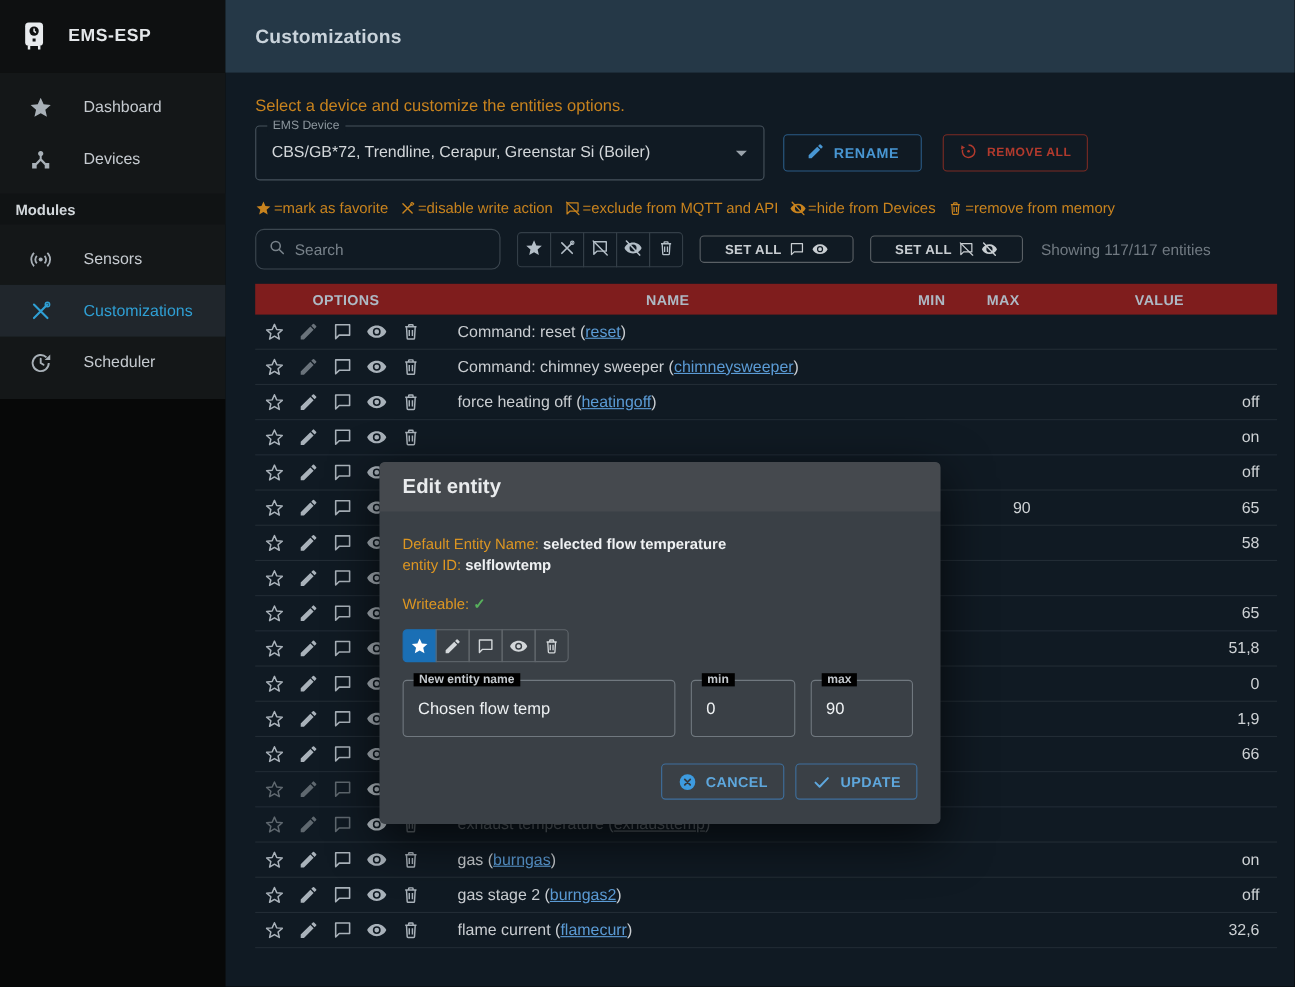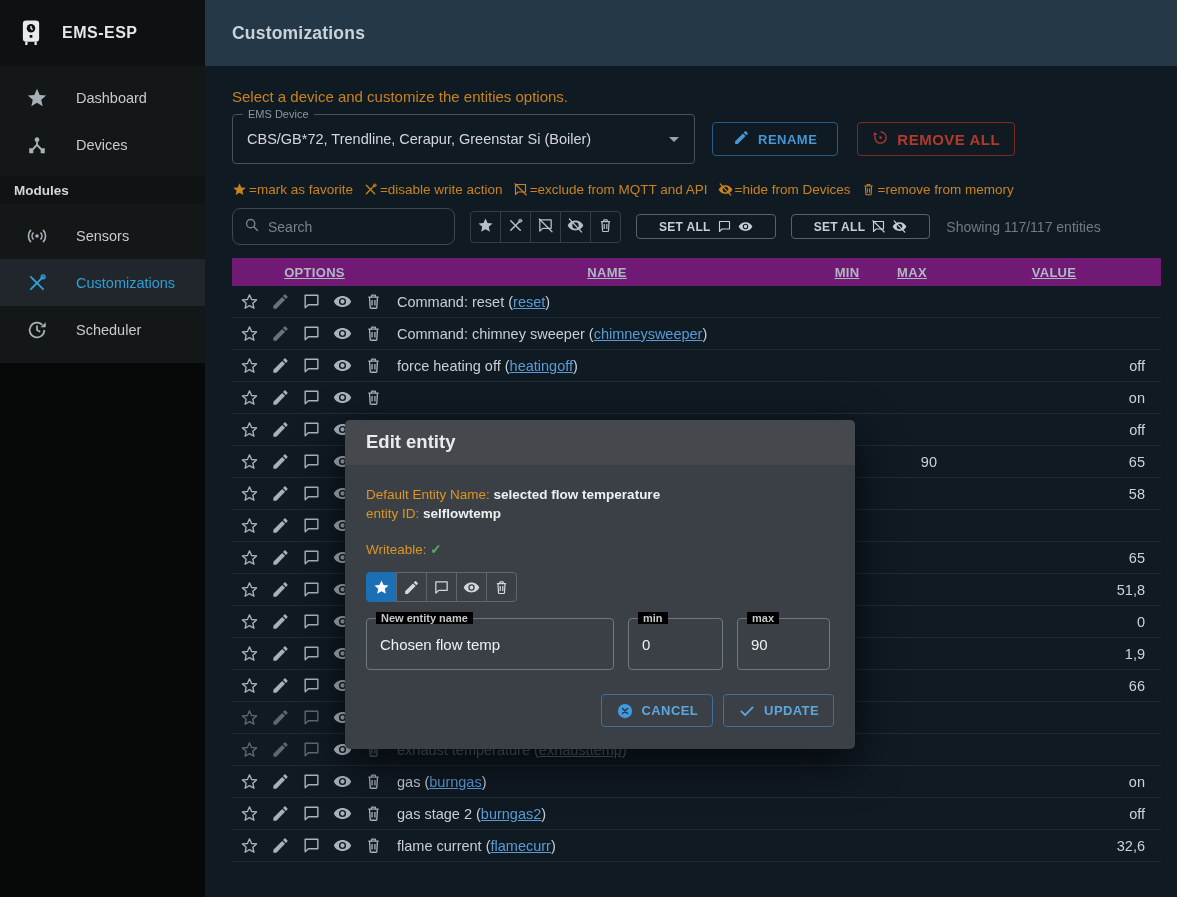--- a/index.html
+++ b/index.html
@@ -33,21 +33,21 @@
   .controls-row { display:flex; align-items:center; margin-bottom:18px; }
   .select-field { position:relative; width:463px; height:50px; border:1px solid #46525c; border-radius:4px; display:flex; align-items:center; padding:0 40px 0 14px; cursor:pointer; }
   .select-label { position:absolute; top:-7px; left:10px; background:#101a23; padding:0 5px; font-size:11px; color:#8d979e; }
   .select-value { font-size:14.5px; color:#d3d7da; white-space:nowrap; overflow:hidden; }
   .select-caret { position:absolute; right:8px; top:50%; transform:translateY(-50%); width:24px; height:24px; color:#9aa3ab; }
   .select-caret svg { width:24px; height:24px; }
 
   .btn { display:inline-flex; align-items:center; justify-content:center; gap:8px; border-radius:4px; background:transparent; cursor:pointer; font-family:inherit; }
   .btn svg { width:17px; height:17px; }
   .btn-rename { margin-left:17px; height:34px; padding:0 20px; border:1px solid #2a5b86; color:#4896d2; font-size:13px; font-weight:bold; letter-spacing:.5px; }
-  .btn-remove { margin-left:19px; height:34px; padding:0 14px; border:1px solid #7c2b24; color:#b23a2d; font-size:15px; font-weight:bold; letter-spacing:.5px; }
+  .btn-remove { margin-left:19px; height:34px; padding:0 14px; border:1px solid #7c2b24; color:#b23a2d; font-size:11px; font-weight:bold; letter-spacing:.5px; }
 
   .legend { display:flex; align-items:center; gap:10px; color:#c8831e; font-size:13.5px; margin-bottom:11px; white-space:nowrap; }
   .legend-item { display:inline-flex; align-items:center; gap:2px; }
   .legend-icon svg { width:15px; height:15px; display:block; }
 
   .filter-row { display:flex; align-items:center; margin-bottom:13px; }
   .search-box { width:223px; height:37px; border:1px solid #3c4750; border-radius:8px; display:flex; align-items:center; padding:0 10px; gap:8px; color:#78828a; flex:none; }
   .search-box svg { width:17px; height:17px; }
   .search-input { background:transparent; border:none; outline:none; color:#d3d7da; font-size:14px; width:100%; font-family:inherit; }
   .search-input::placeholder { color:#78828a; }
@@ -56,28 +56,28 @@
   .filter-btn + .filter-btn { margin-left:-1px; }
   .filter-btn:first-child { border-radius:4px 0 0 4px; }
   .filter-btn:last-child { border-radius:0 4px 4px 0; }
   .filter-btn svg { width:17px; height:17px; }
   .setall-group { display:flex; align-items:center; }
   .setall-btn { margin-left:15px; height:25px; padding:0 22px; border:1px solid #5a6065; border-radius:4px; background:transparent; color:#c9ced2; font-size:12px; font-weight:bold; letter-spacing:.3px; display:inline-flex; gap:6px; align-items:center; cursor:pointer; font-family:inherit; }
   .setall-btn svg { width:15px; height:15px; display:block; }
   .showing { margin-left:16px; color:#717a82; font-size:14px; }
 
   
-  .thead { display:grid; grid-template-columns:165px 420px 60px 70px 1fr; background:#701a75; height:28px; align-items:center; color:#aeb9c4; font-weight:bold; font-size:13px;text-decoration:underline; }
+  .thead { display:grid; grid-template-columns:165px 420px 60px 70px 1fr; background:#7f1d1d; height:28px; align-items:center; color:#aeb9c4; font-weight:bold; font-size:13px; }
   .thead > div { text-align:center; letter-spacing:.3px; }
   .trow { display:grid; grid-template-columns:165px 420px 60px 70px 1fr; height:32px; align-items:center; border-bottom:1px solid #222c35; font-size:14.5px; color:#c9cdd1; }
   .cell-opts { display:flex; align-items:center; gap:12px; padding-left:8px; color:#a9b2ba; }
   .cell-opts svg { width:19px; height:19px; display:block; }
   .opt { width:19px; height:19px; cursor:pointer; }
   .opt.dim { color:#6a737b; }
-  .cell-name { white-space:nowrap; overflow:hidden; }
+  .cell-name { white-space:nowrap; overflow:hidden;margin-left:19px; }
   .elink { color:#5b9bd5; text-decoration:underline; cursor:pointer; }
   .cell-min,.cell-max { text-align:right; padding-right:10px; color:#ced2d5; }
   .cell-value { text-align:right; padding-right:16px; color:#ced2d5; }
   .trow.dimmed .cell-name, .trow.dimmed .elink { color:#5f686f; }
   .trow.dimmed .opt { color:#5f686f; }
   .trow.dimmed .opt-eye { color:#b6bfc6; }
 
   
   .dialog { position:absolute; left:345px; top:420px; width:510px; background:#3a4046; border-radius:5px; box-shadow:0 14px 45px rgba(0,0,0,.7); z-index:50; overflow:hidden; }
   .dialog-title { background:#45494e; padding:11px 21px 12px; font-size:18.5px; font-weight:bold; color:#e9ebed; }

